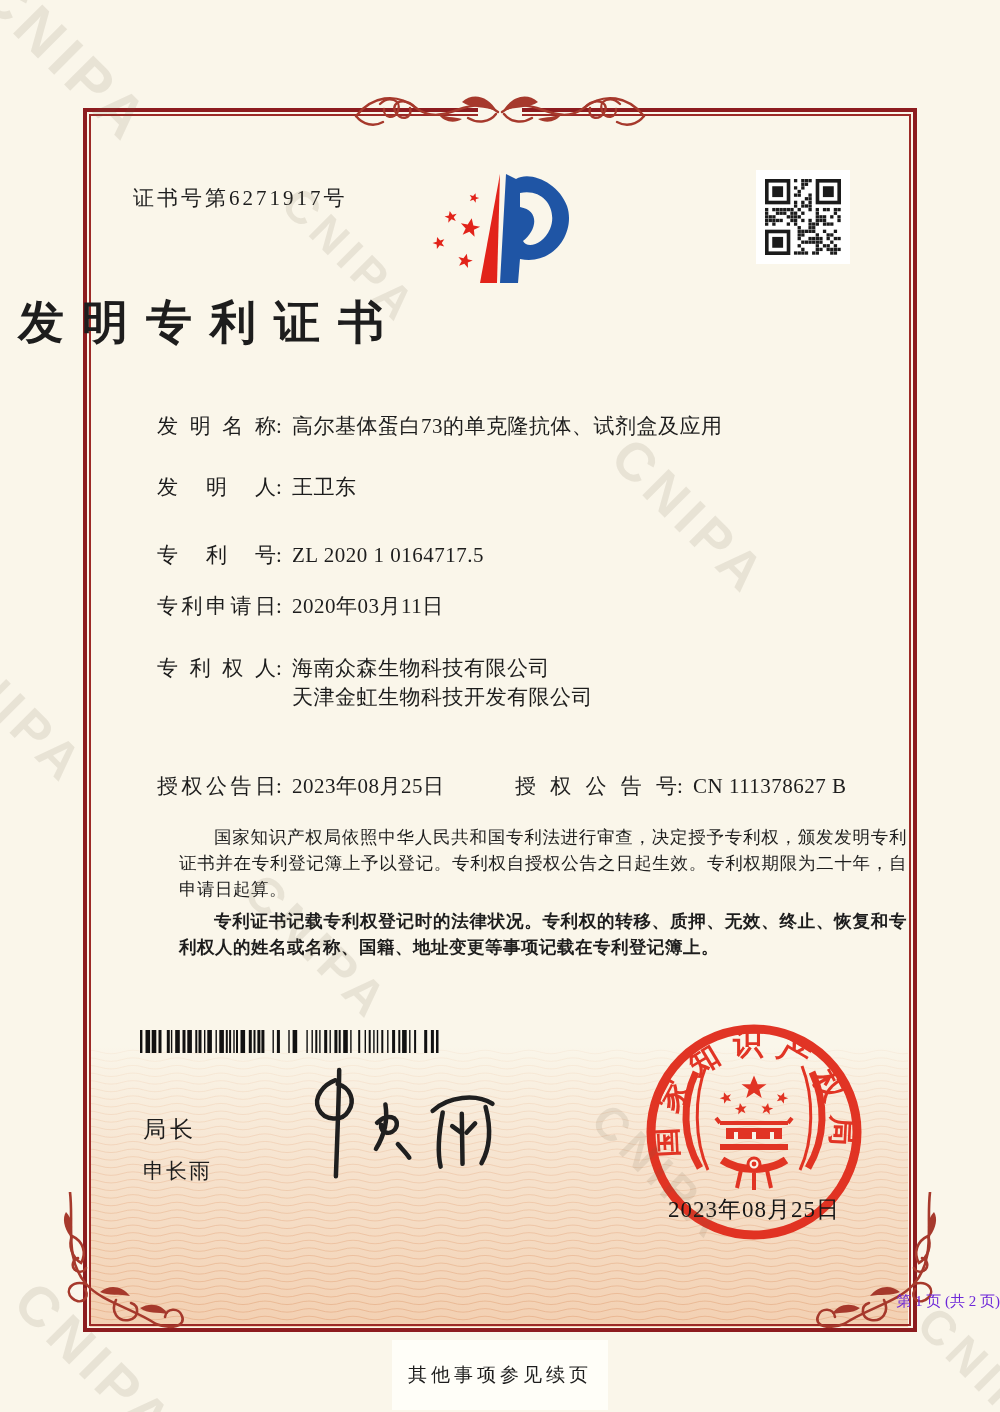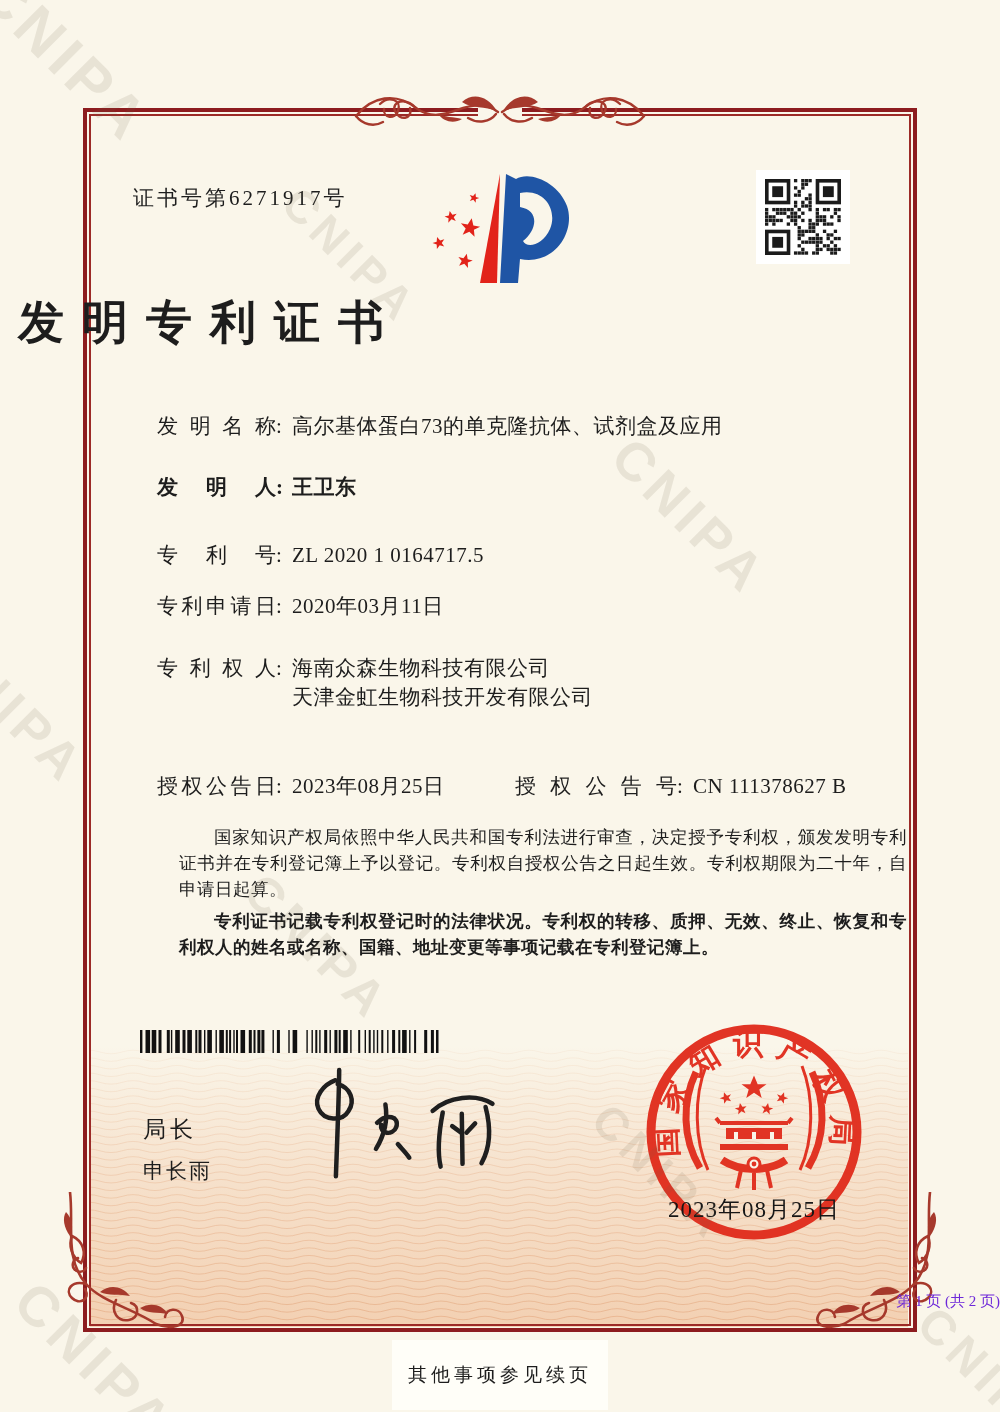--- a/index.html
+++ b/index.html
@@ -350,21 +350,21 @@
         <rect x="3.619047619047619" y="54.285714285714285" width="18.095238095238095" height="18.095238095238095" fill="#fff"></rect>
         <rect x="7.238095238095238" y="57.904761904761905" width="10.857142857142858" height="10.857142857142858" fill="#1b1b1b"></rect>
       </svg>
   </div>
 
   <div class="title">发明专利证书</div>
 
   <div class="row" style="top:412px;">
     <span class="lbl">发明名称</span><span class="colon">:</span><span class="val">高尔基体蛋白73的单克隆抗体、试剂盒及应用</span>
   </div>
-  <div class="row" style="top:473px;font-weight:bold;">
+  <div class="row" style="top:473px;">
     <span class="lbl">发明人</span><span class="colon">:</span><span class="val">王卫东</span>
   </div>
   <div class="row" style="top:541px;font-family:Liberation Serif, serif;">
     <span class="lbl">专利号</span><span class="colon">:</span><span class="val">ZL 2020 1 0164717.5</span>
   </div>
   <div class="row" style="top:592px;">
     <span class="lbl">专利申请日</span><span class="colon">:</span><span class="val">2020年03月11日</span>
   </div>
   <div class="row" style="top:654px;">
     <span class="lbl">专利权人</span><span class="colon">:</span><span class="val val-lines"><div>海南众森生物科技有限公司</div><div>天津金虹生物科技开发有限公司</div></span>

